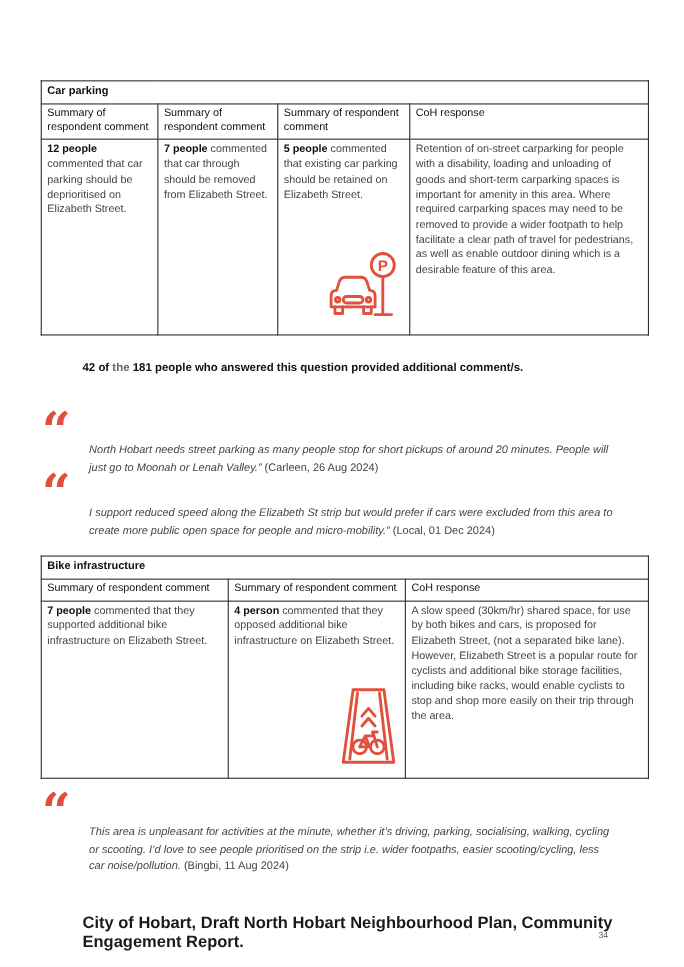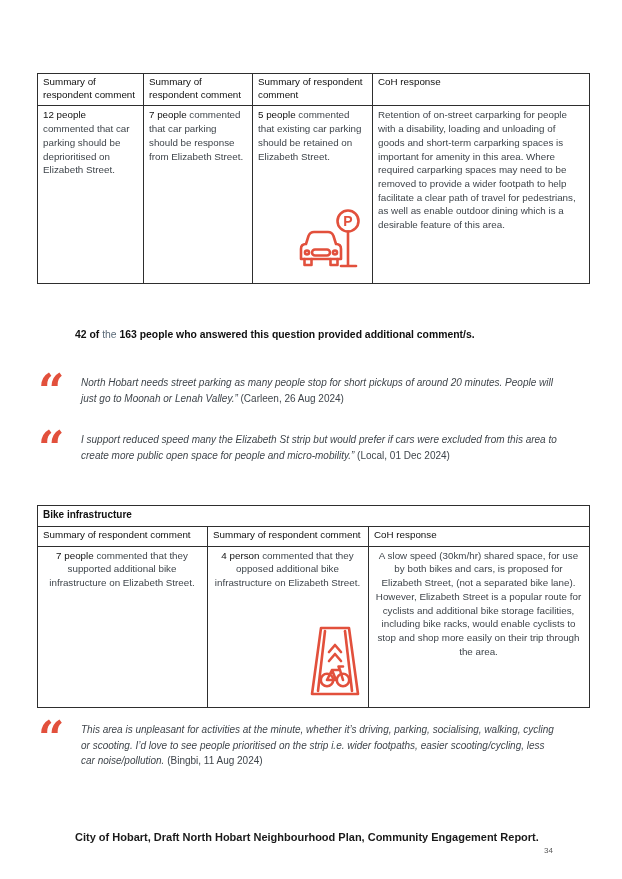--- a/index.html
+++ b/index.html
@@ -23,92 +23,96 @@
     color:#3f454b;
   }
   table.doc-table td{
     border:1px solid #2e2e2e;
     padding:2px 6px 4px 5px;
     vertical-align:top;
     position:relative;
   }
   td.tbl-title{font-weight:bold;color:#101010;font-size:10px;padding:2px 5px;}
   td.tbl-head{font-weight:normal;color:#101010;line-height:1.3;}
-  .lead{font-weight:normal;color:#101010;}
+  .lead{font-weight:bold;color:#101010;}
   #table-car{top:73px;left:37px;width:552px;}
   #table-bike{top:505px;left:37px;width:552px;border-radius:17px;}
   #table-car td.body-cell{height:171px;}
-  #table-bike td.body-cell{height:154px;text-align:center;}
+  #table-bike td.body-cell{height:154px;}
   .cell-icon{position:absolute;}
   #car-icon{right:8px;bottom:10px;}
   #bike-icon{right:6px;bottom:6px;}
   svg .stk{stroke:#e2503c;fill:none;stroke-width:2.6;stroke-linecap:round;stroke-linejoin:round;}
   svg text{fill:#e2503c;font-family:"Liberation Sans",sans-serif;font-weight:bold;}
   
   #stat{
     position:absolute;top:329px;left:75px;width:512px;
     font-size:10.4px;font-weight:bold;color:#101010;
   }
-  #stat .muted-word{font-weight:normal;color:#5a6a78;}
+  #stat .muted-word{font-weight:bold;color:#5a6a78;}
   
   .quote{
     position:absolute;left:38px;width:520px;
     display:flex;gap:13px;
   }
   .quote-mark{
     flex:0 0 30px;
     font-family:"DejaVu Serif", serif;
     font-weight:bold;
     font-size:46px;line-height:0.72;
     color:#e2503c;
     letter-spacing:-4px;
     user-select:none;
   }
   .quote-body{
     font-style:italic;
     font-size:10px;line-height:1.55;
     color:#3f454b;
     width:478px;
+    margin-top:27px;
   }
   .quote-body .attrib{font-style:normal;}
   #quote-0{top:375px;}
   #quote-1{top:432px;}
   #quote-2{top:722px;}
   
   #page-number{
     position:absolute;top:846px;left:544px;
     font-size:8px;color:#5a5a5a;
   }
   #footer-text{
     position:absolute;top:831px;left:75px;
-    font-size:11px;font-weight:bold;color:#1a1a1a;
+    font-size:15px;font-weight:bold;color:#1a1a1a;
   }
 </style>
 </head>
 <body>
 
 <div class="page">
 
   <table class="doc-table" id="table-car">
     <colgroup>
         <col style="width:106px">
         <col style="width:109px">
         <col style="width:120px">
         <col style="width:217px">
       </colgroup>
     <tbody>
+        <tr>
+      <td class="tbl-title" colspan="4">Car parking</td>
+    </tr>
     <tr>
       <td class="tbl-head">Summary of respondent comment</td>
       <td class="tbl-head">Summary of respondent comment</td>
       <td class="tbl-head">Summary of respondent comment</td>
       <td class="tbl-head">CoH response</td>
     </tr>
     <tr>
       <td class="body-cell"><span class="lead">12 people</span><span> commented that car parking should be deprioritised on Elizabeth Street.</span></td>
-      <td class="body-cell"><span class="lead">7 people</span><span> commented that car parking should be response from Elizabeth Street.</span></td>
+      <td class="body-cell"><span class="lead">7 people</span><span> commented that car through should be removed from Elizabeth Street.</span></td>
       <td class="body-cell">
         <span class="lead">5 people</span><span> commented that existing car parking should be retained on Elizabeth Street.</span>
         <span class="cell-icon" id="car-icon">
           <svg width="66" height="62" viewBox="0 0 66 62">
             <circle class="stk" cx="50" cy="13" r="10.5"></circle>
             <text x="50" y="18" text-anchor="middle" font-size="14">P</text>
             <line class="stk" x1="50" y1="23.5" x2="50" y2="57"></line>
             <line class="stk" x1="43" y1="58" x2="58" y2="58"></line>
             <path class="stk" d="M3 51 L3 41 Q3 36 8 36 L10.5 28 Q12 24 16 24 L30 24 Q34 24 35.5 28 L38 36 Q43 36 43 41 L43 51 Z"></path>
             <rect class="stk" x="14" y="41.5" width="18" height="6" rx="3"></rect>
@@ -117,30 +121,30 @@
             <path class="stk" d="M6.5 51 L6.5 57 L13.5 57 L13.5 51"></path>
             <path class="stk" d="M32.5 51 L32.5 57 L39.5 57 L39.5 51"></path>
           </svg>
         </span>
       </td>
       <td class="body-cell">Retention of on-street carparking for people with a disability, loading and unloading of goods and short-term carparking spaces is important for amenity in this area. Where required carparking spaces may need to be removed to provide a wider footpath to help facilitate a clear path of travel for pedestrians, as well as enable outdoor dining which is a desirable feature of this area.</td>
     </tr>
   </tbody>
     </table>
 
-  <div id="stat"><span>42 of </span><span class="muted-word">the</span><span> 163 people who answered this question provided additional comment/s.</span></div>
+  <div id="stat"><span>42 of </span><span class="muted-word">the</span><span> 181 people who answered this question provided additional comment/s.</span></div>
 
   <div class="quote" id="quote-0">
     <div class="quote-mark">“</div>
     <div class="quote-body"><span>North Hobart needs street parking as many people stop for short pickups of around 20 minutes. People will just go to Moonah or Lenah Valley.”</span><span class="attrib"> (Carleen, 26 Aug 2024)</span></div>
   </div>
 
   <div class="quote" id="quote-1">
     <div class="quote-mark">“</div>
-    <div class="quote-body"><span>I support reduced speed many the Elizabeth St strip but would prefer if cars were excluded from this area to create more public open space for people and micro-mobility.”</span><span class="attrib"> (Local, 01 Dec 2024)</span></div>
+    <div class="quote-body"><span>I support reduced speed along the Elizabeth St strip but would prefer if cars were excluded from this area to create more public open space for people and micro-mobility.”</span><span class="attrib"> (Local, 01 Dec 2024)</span></div>
   </div>
 
   <table class="doc-table" id="table-bike">
     <colgroup>
         <col style="width:170px">
         <col style="width:161px">
         <col style="width:221px">
       </colgroup>
     <tbody>
         <tr>

